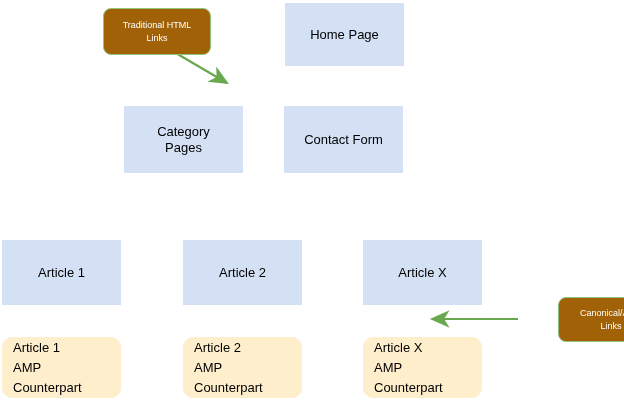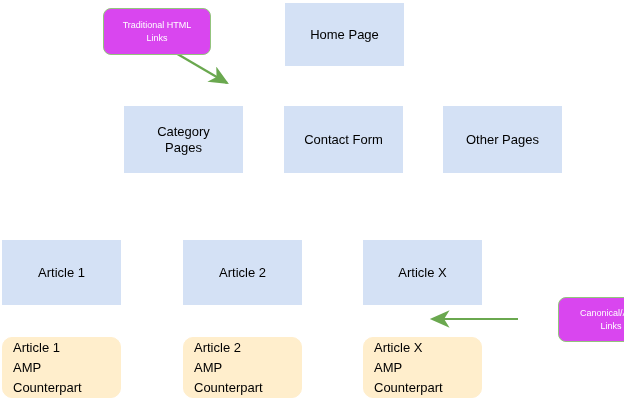--- a/index.html
+++ b/index.html
@@ -38,21 +38,21 @@
     border-radius: 10px;
     justify-content: flex-start;
     text-align: left;
     padding-left: 10px;
     font-size: 13px;
     line-height: 20px;
   }
   .callout {
     position: absolute;
     box-sizing: border-box;
-    background: #d946ef;
+    background: #a16207;
     border: 1px solid #93c47d;
     border-radius: 8px;
     color: #ffffff;
     font-size: 9px;
     line-height: 13px;
     display: flex;
     align-items: center;
     justify-content: center;
     text-align: center;
     white-space: pre-line;
@@ -96,23 +96,20 @@
     <span>Home Page</span>
   </div>
 
   <div class="node node-blue" style="left:124px; top:106px; width:119px; height:67px;">
     <span>Category
 Pages</span>
   </div>
   <div class="node node-blue" style="left:284px; top:106px; width:119px; height:67px;">
     <span>Contact Form</span>
   </div>
-  <div class="node node-blue" style="left:443px; top:106px; width:119px; height:67px;">
-    <span>Other Pages</span>
-  </div>
 
   <div class="node node-blue" style="left:2px; top:240px; width:119px; height:65px;">
     <span>Article 1</span>
   </div>
   <div class="node node-blue" style="left:183px; top:240px; width:119px; height:65px;">
     <span>Article 2</span>
   </div>
   <div class="node node-blue" style="left:363px; top:240px; width:119px; height:65px;">
     <span>Article X</span>
   </div>

